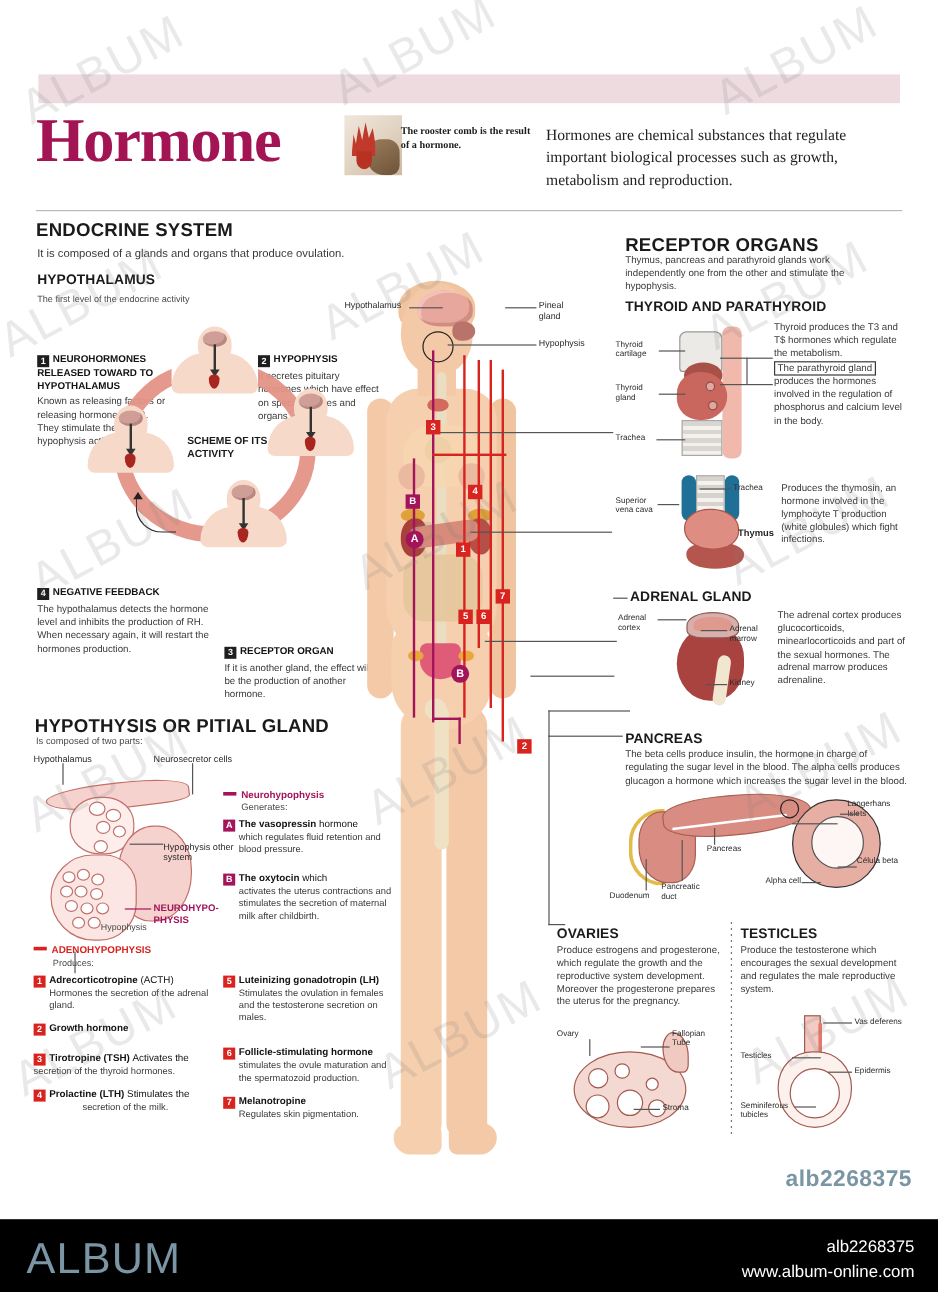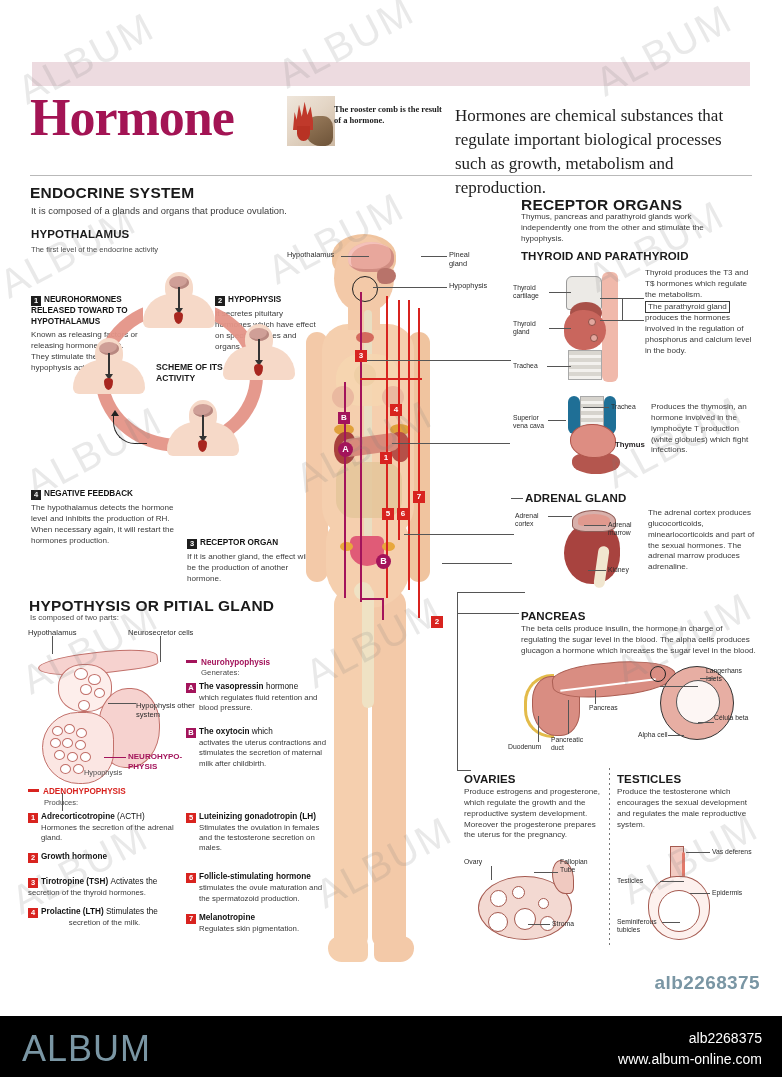--- a/index.html
+++ b/index.html
@@ -45,21 +45,21 @@
     border-radius:50% 40% 30% 60%;
   }
   .rooster-cap{
     position:absolute; left:334px; top:104px; width:112px;
     font-size:8.5px; line-height:1.25; color:#1b1b1b;
     font-family:"Liberation Serif", serif; font-weight:700;
   }
   .intro-text{
     position:absolute; left:455px; top:104px; width:300px;
     font-family:"Liberation Serif", serif;
-    font-size:17px; line-height:1.42; color:#1f1f1f;
+    font-size:13px; line-height:1.42; color:#1f1f1f;
   }
   .hr-rule{ position:absolute; left:30px; top:175px; width:722px; height:1px; background:#b9b9b9; }
 
   
   h1.sec{ font-size:15.5px; font-weight:700; letter-spacing:.2px; margin:0; color:#1a1a1a; }
   h2.sub{ font-size:11.5px; font-weight:700; letter-spacing:.1px; margin:0; color:#1a1a1a; }
   .body-s{ font-size:8.1px; line-height:1.34; color:#3a3a3a; }
   .lab{ font-size:7.6px; color:#2b2b2b; }
   .lab-sm{ font-size:6.8px; color:#2b2b2b; }
 

